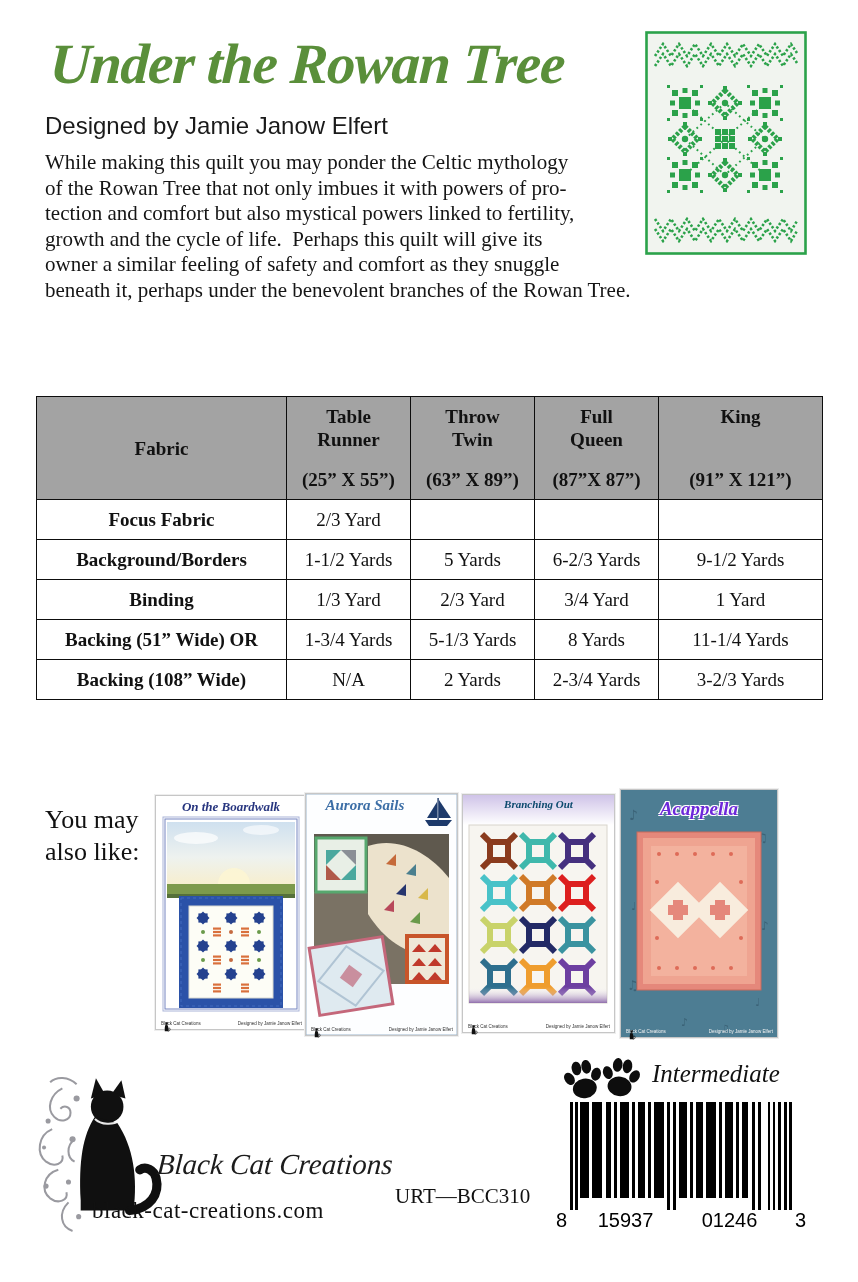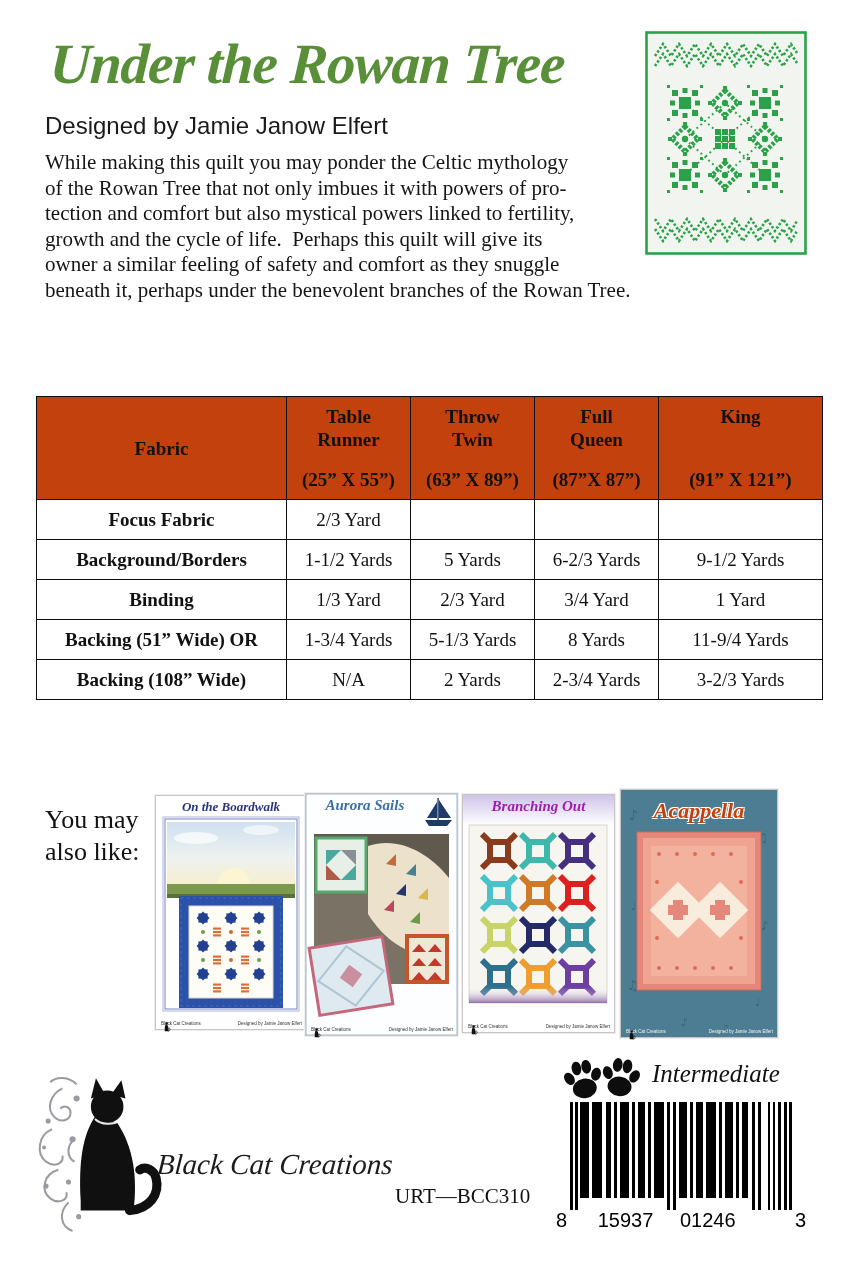--- a/index.html
+++ b/index.html
@@ -17,59 +17,59 @@
          line-height:25.5px;white-space:pre-wrap;color:#151515;}
   #cover-quilt{left:645px;top:31px;}
 
   
   #req-heading{left:0;top:334px;width:858px;text-align:center;font-weight:bold;
                font-size:35px;letter-spacing:1px;}
   #req-table{left:36px;top:396px;}
   table{border-collapse:collapse;table-layout:fixed;width:786px;}
   td,th{border:1.6px solid #0d0d0d;text-align:center;vertical-align:middle;
         font-family:"Liberation Serif",serif;padding:0;}
-  th{background:#c2410c;font-weight:bold;font-size:19px;height:102px;}
+  th{background:#a3a3a3;font-weight:bold;font-size:19px;height:102px;}
   th .hcell{display:flex;flex-direction:column;justify-content:space-between;
             height:86px;padding:8px 2px;white-space:pre-line;line-height:23px;}
   th .hcell.center-only{justify-content:center;}
   td{height:39px;font-size:19px;}
   td.rowlabel{font-weight:bold;}
 
   
   #also-label{left:45px;top:804px;font-size:26px;line-height:32px;color:#111;}
   .thumb{position:absolute;background:#fff;border:1px solid #c6c6c6;
          box-shadow:0 0 0 1px #eee;}
   .thumb svg{position:absolute;left:0;top:0;}
   .thumb-title{position:absolute;left:0;top:3px;width:100%;text-align:center;
                font-style:italic;font-weight:bold;font-family:"Liberation Serif",serif;
                z-index:3;}
   .t1{color:#27357f;font-size:13px;}
   .t2{color:#3c6ea6;font-size:15px;width:78%!important;}
-  .t3{color:#a21caf;font-size:15px;}
-  .t4{color:#c2410c;font-size:22px;top:8px!important;
+  .t3{color:#0c4a6e;font-size:11px;}
+  .t4{color:#6d28d9;font-size:19px;top:8px!important;
       text-shadow:1px 1px 0 #fff,-1px -1px 0 #fff,1px -1px 0 #fff,-1px 1px 0 #fff;}
   .thumb-footer{position:absolute;left:5px;right:4px;bottom:3px;display:flex;
                 justify-content:space-between;align-items:flex-end;z-index:3;
                 font-family:"Liberation Sans",sans-serif;font-size:4.5px;color:#333;}
   .thumb-footer .lf{display:flex;align-items:flex-end;gap:2px;}
   .thumb-footer.light{color:#f4f4f4;}
 
   
   #brand-script{left:157px;top:1148px;font-style:italic;font-size:29px;color:#1c1c1c;
                 font-family:"Liberation Serif",serif;transform:skewX(-4deg);}
   #website{left:92px;top:1198px;font-size:23px;letter-spacing:.5px;color:#111;}
   #sku{left:395px;top:1184px;font-size:21px;color:#111;}
   #difficulty{left:652px;top:1060px;font-style:italic;font-size:25px;color:#111;}
   #paws{left:563px;top:1054px;}
   #barcode{left:556px;top:1096px;width:250px;height:140px;}
   #barcode .digit{position:absolute;bottom:4px;font-family:"Liberation Sans",sans-serif;
                   font-size:20px;color:#000;}
   #bc-lead{left:0;}
   #bc-g1{left:32px;width:75px;text-align:center;}
-  #bc-g2{left:124px;width:75px;text-align:left;}
+  #bc-g2{left:136px;width:75px;text-align:center;}
   #bc-trail{right:0;}
 </style>
 </head>
 <body>
 
 <svg width="0" height="0" style="position:absolute" aria-hidden="true">
   <defs>
     <g id="cat-shape">
       <polygon points="58,30 63,10 72,26" fill="#101010"></polygon>
       <polygon points="78,26 88,12 92,30" fill="#101010"></polygon>
@@ -207,21 +207,21 @@
         <td>1/3 Yard</td>
         <td>2/3 Yard</td>
         <td>3/4 Yard</td>
         <td>1 Yard</td>
       </tr>
       <tr>
         <td class="rowlabel">Backing (51” Wide) OR</td>
         <td>1-3/4 Yards</td>
         <td>5-1/3 Yards</td>
         <td>8 Yards</td>
-        <td>11-9/4 Yards</td>
+        <td>11-1/4 Yards</td>
       </tr>
       <tr>
         <td class="rowlabel">Backing (108” Wide)</td>
         <td>N/A</td>
         <td>2 Yards</td>
         <td>2-3/4 Yards</td>
         <td>3-2/3 Yards</td>
       </tr>
     </tbody>
       </table>
@@ -468,20 +468,21 @@
         <circle cx="40" cy="70" r="3"></circle>
       <circle cx="12" cy="78" r="2"></circle>
         <circle cx="36" cy="112" r="2.5"></circle>
         <circle cx="14" cy="116" r="2.5"></circle>
       <circle cx="46" cy="146" r="2.5"></circle>
     </g>
     <use href="#cat-shape"></use>
   </svg>
 
   <div class="abs" id="brand-script">Black Cat Creations</div>
+  <div class="abs" id="website">black-cat-creations.com</div>
   <div class="abs" id="sku">URT—BCC310</div>
 
   <svg class="abs" id="paws" width="80" height="46" viewBox="0 0 80 46">
     <use href="#paw-shape" transform="translate(20,24) rotate(-10) scale(1.5)"></use>
     <use href="#paw-shape" transform="translate(58,22) rotate(8) scale(1.5)"></use>
   </svg>
   <div class="abs" id="difficulty">Intermediate</div>
 
   <div class="abs" id="barcode">
     <svg style="position:absolute;left:14px;top:2px;" width="222" height="118" viewBox="0 0 222 118">

